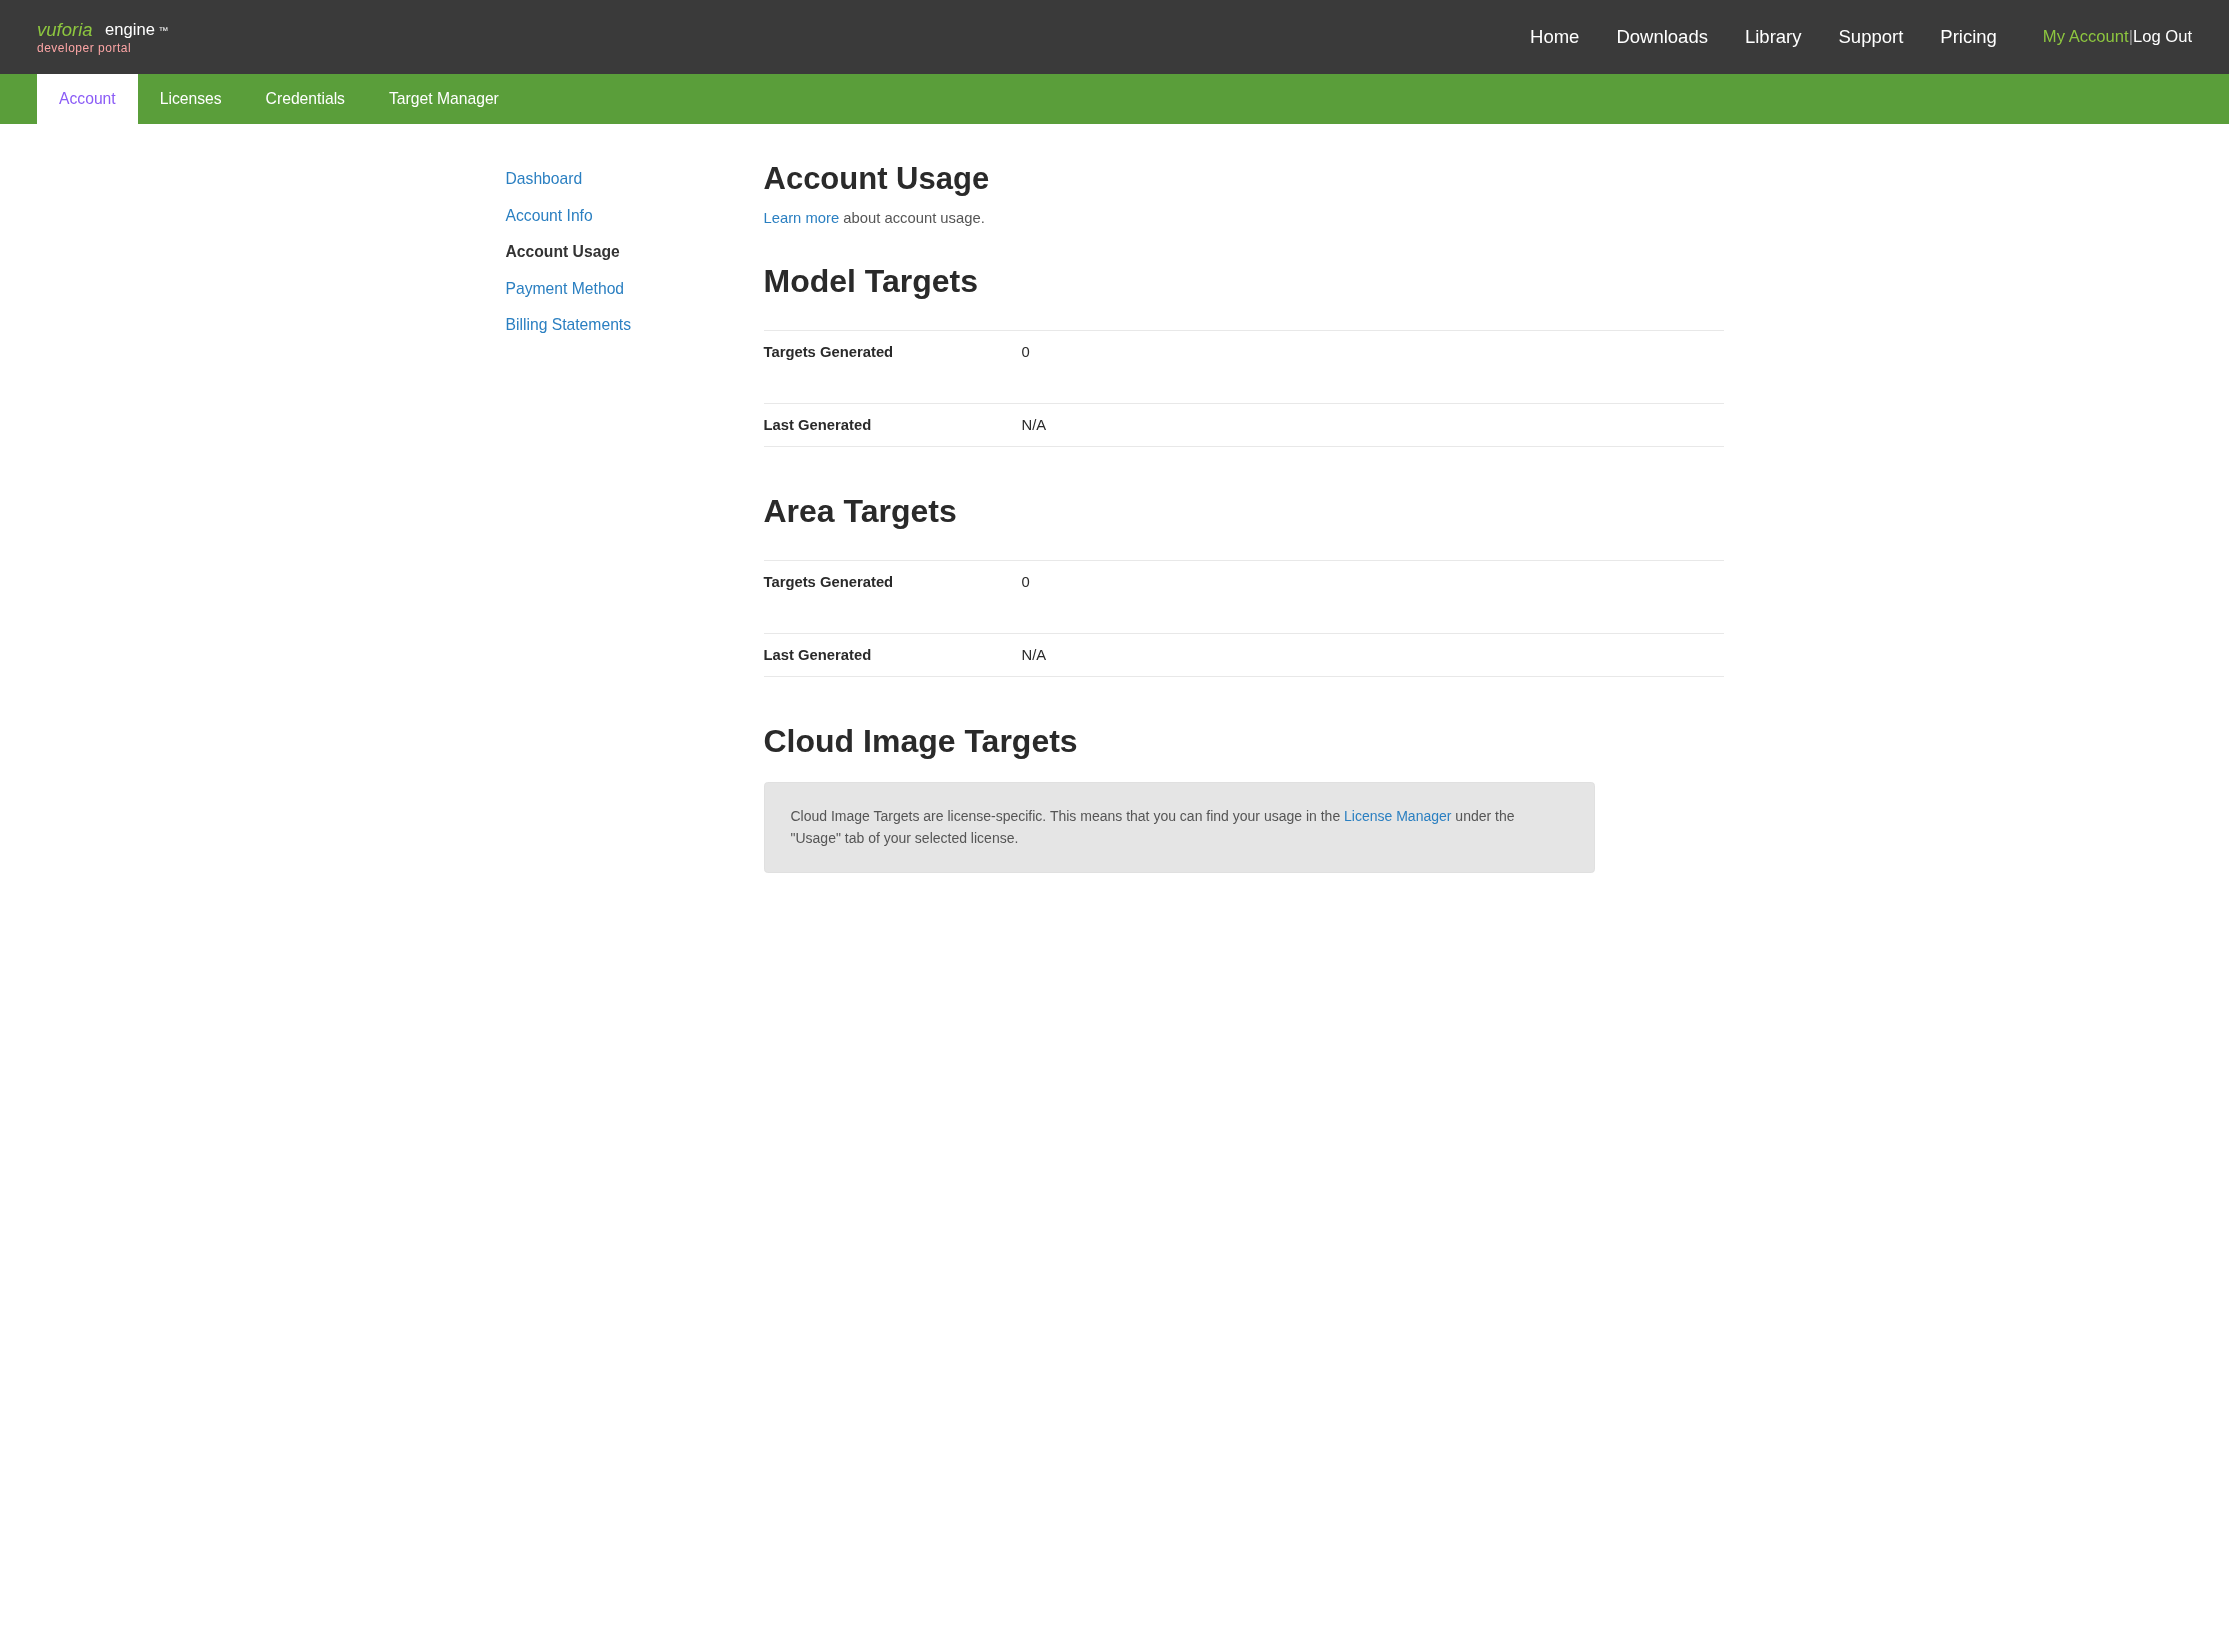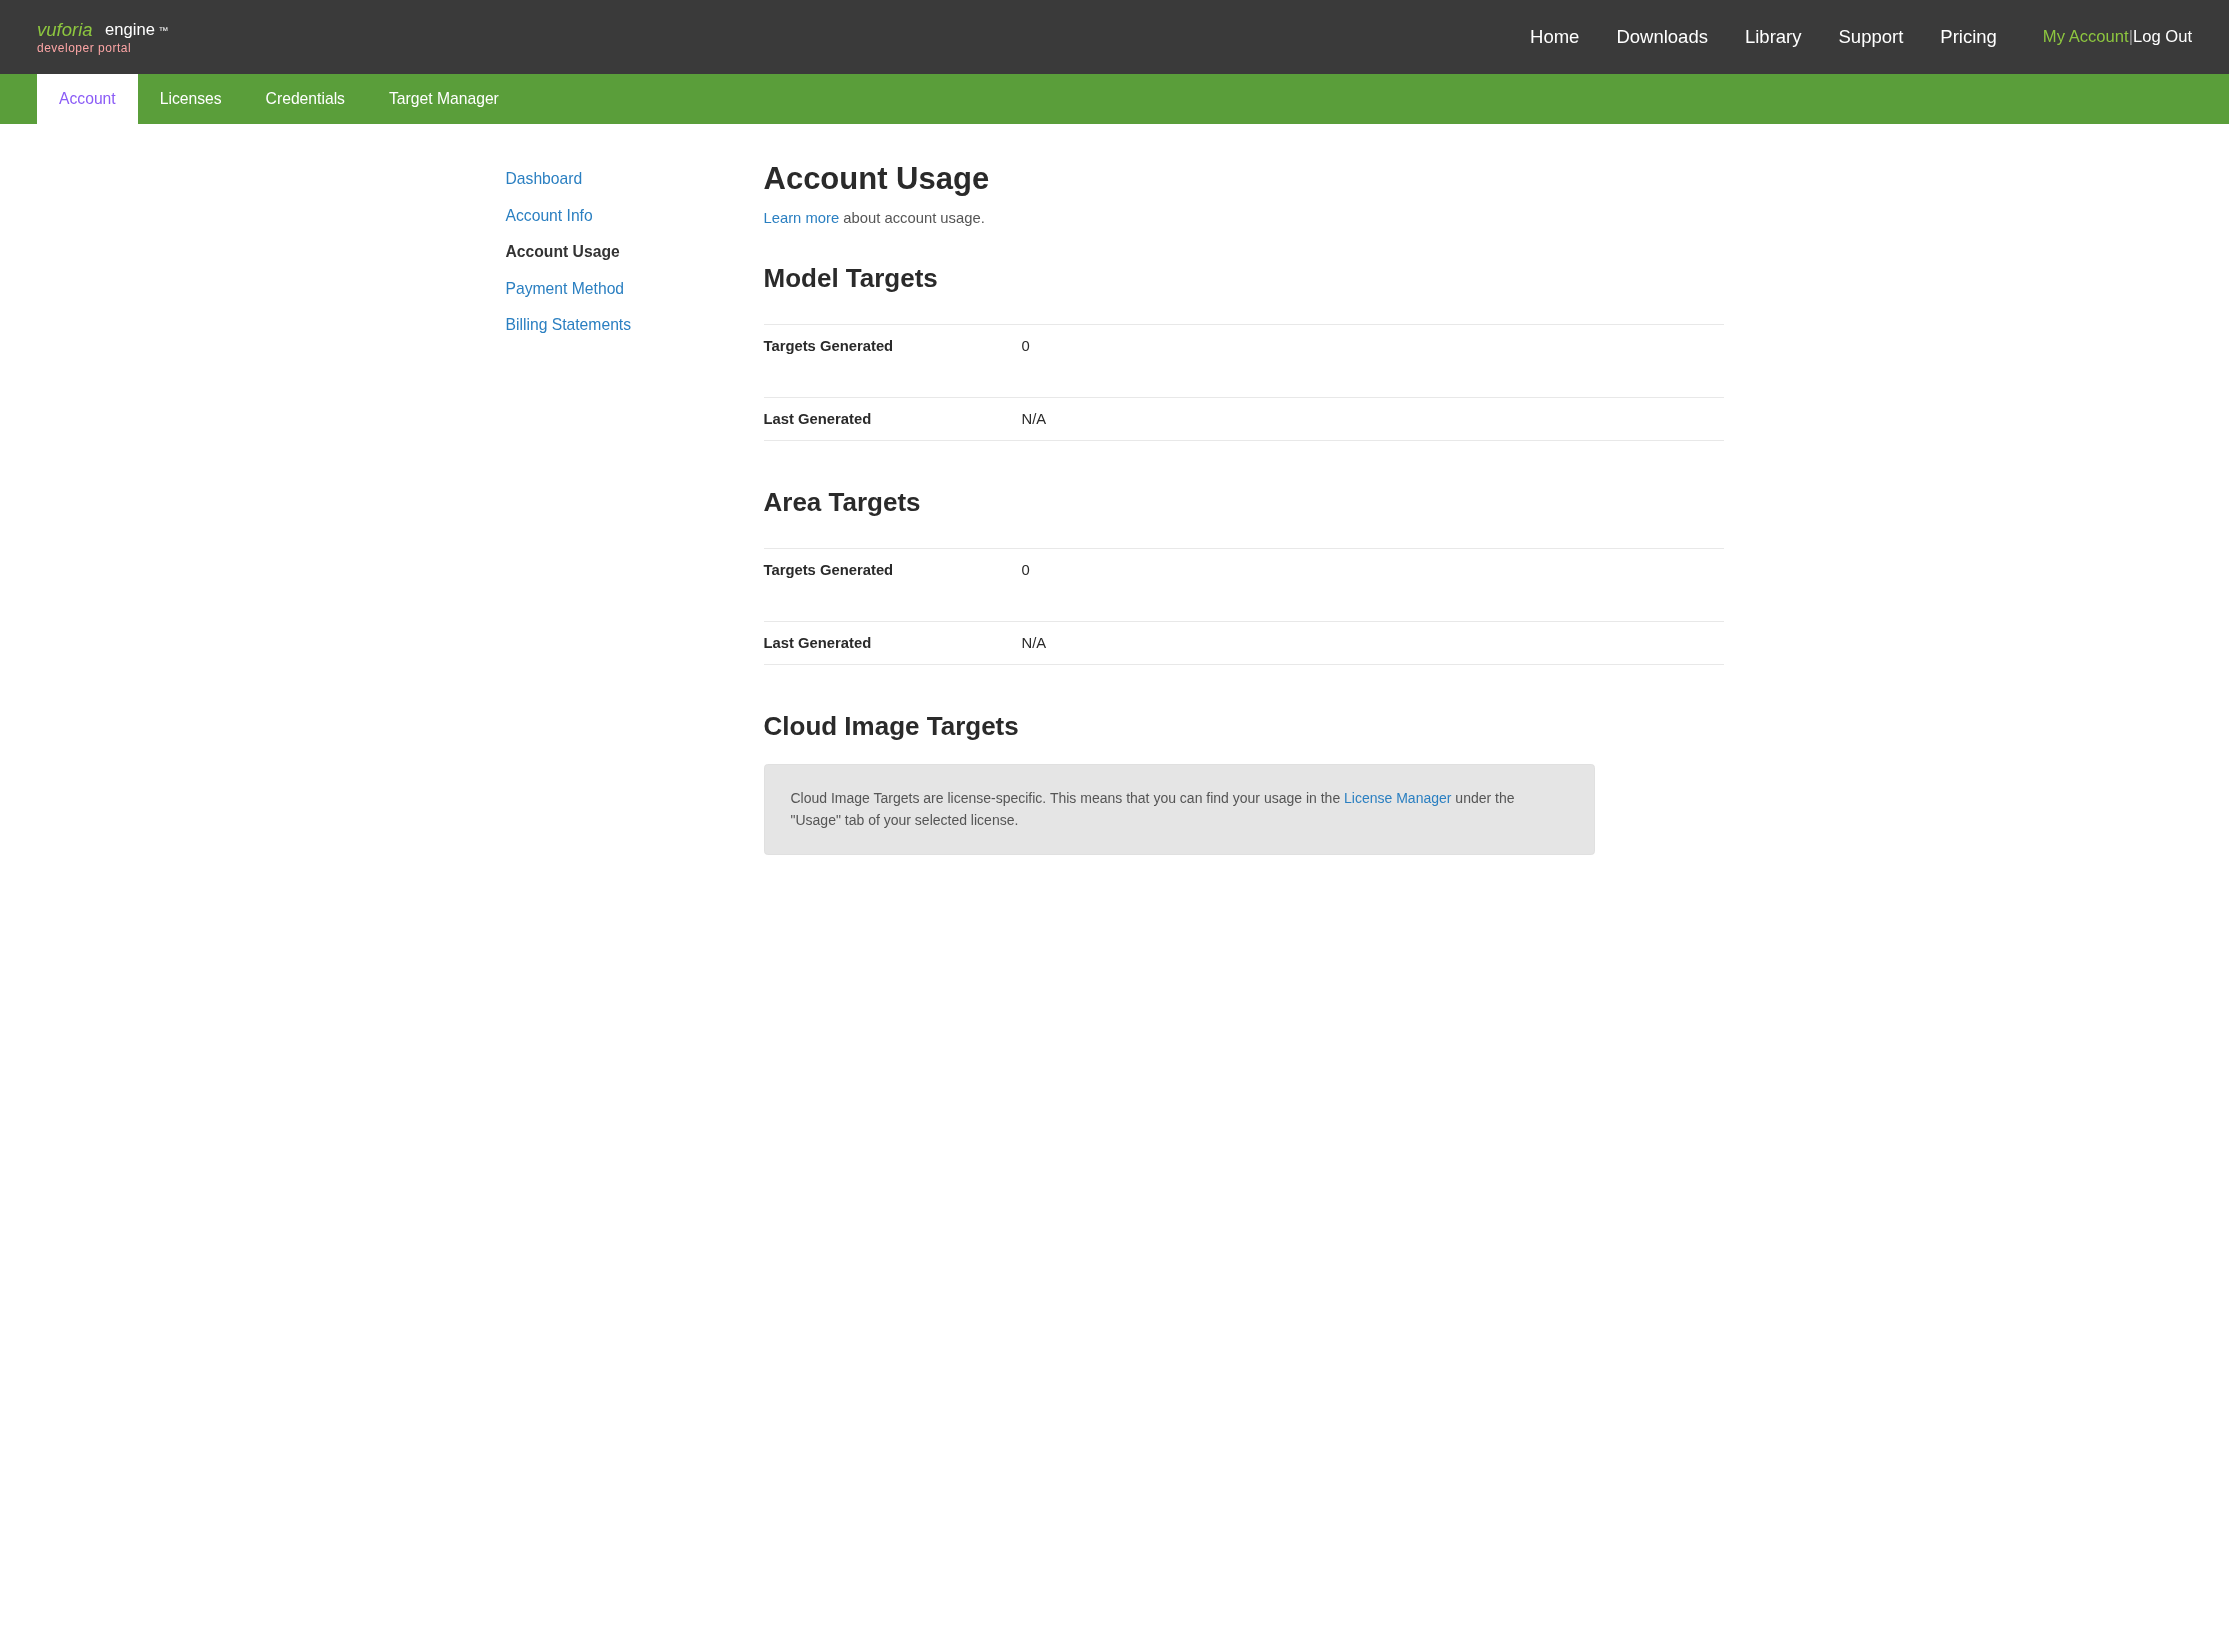--- a/index.html
+++ b/index.html
@@ -148,21 +148,21 @@
       font-size: 14.8px;
       color: #555;
       margin-bottom: 37px;
     }
     .page-subtitle a {
       color: #2a7fc1;
       text-decoration: none;
     }
 
     .section-title {
-      font-size: 26px;
+      font-size: 32px;
       font-weight: 700;
       color: #2a2a2a;
       margin-bottom: 22px;
     }
 
     .usage-table {
       margin-bottom: 46px;
     }
     .usage-row {
       display: flex;

